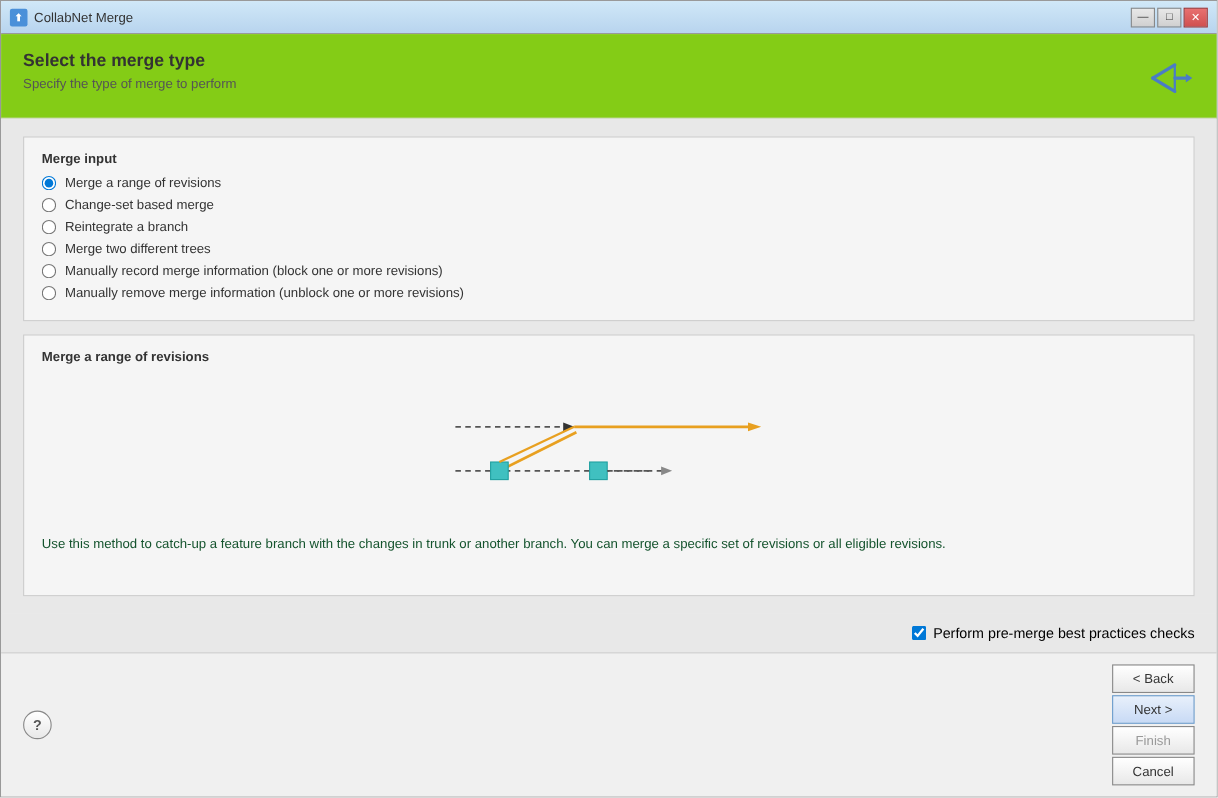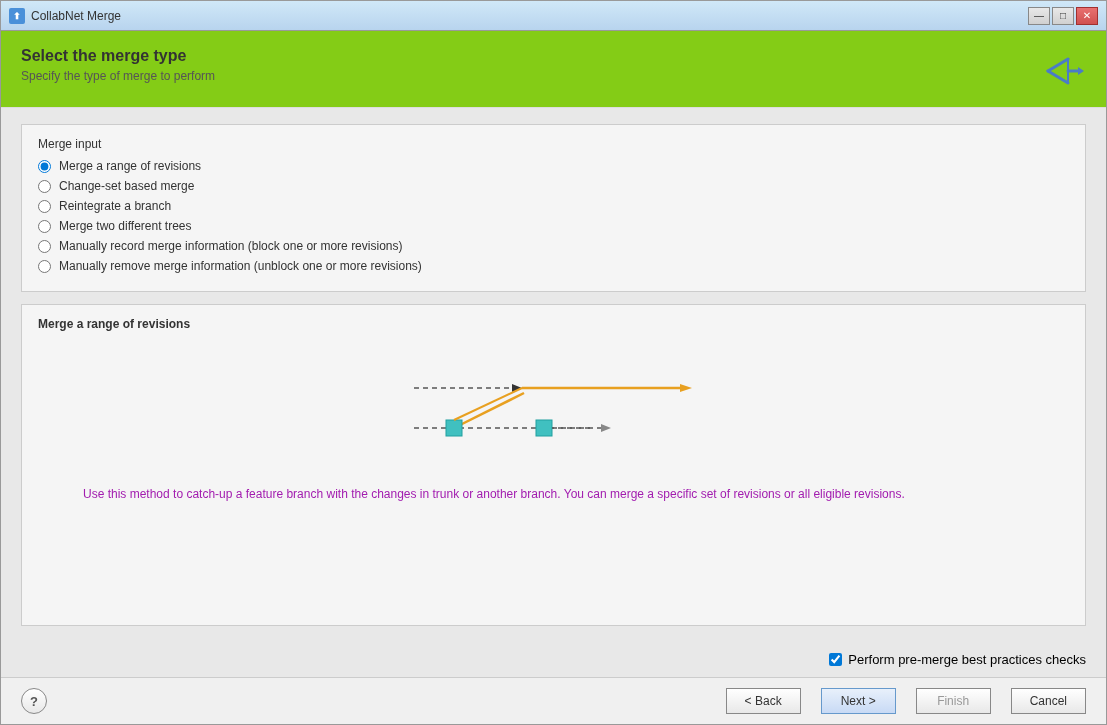--- a/index.html
+++ b/index.html
@@ -115,21 +115,21 @@
 
     .merge-input-group {
       background: #f5f5f5;
       border: 1px solid #ccc;
       padding: 12px 16px;
       margin-bottom: 12px;
     }
 
     .group-label {
       font-size: 12px;
-      font-weight: 400;
+      font-weight: 700;
       color: #333;
       margin-bottom: 8px;
     }
 
     .radio-option {
       display: flex;
       align-items: center;
       margin-bottom: 6px;
       cursor: pointer;
     }
@@ -163,23 +163,22 @@
     .diagram-container {
       display: flex;
       justify-content: center;
       align-items: center;
       padding: 20px 0;
       margin-bottom: 12px;
     }
 
     .description-text {
       font-size: 12px;
-      color: #a21caf;
+      color: #14532d;
       line-height: 1.5;
-      margin-left: 45px;
     }
 
     .footer-section {
       background: #e8e8e8;
       padding: 10px 20px;
       display: flex;
       align-items: center;
       flex-shrink: 0;
     }
 
@@ -220,21 +219,22 @@
       align-items: center;
       justify-content: center;
       font-size: 13px;
       font-weight: bold;
       color: #555;
       cursor: pointer;
     }
 
     .bottom-right {
       display: flex;
-      gap: 20px;
+      gap: 2px;
+      flex-direction: column;
     }
 
     .nav-btn {
       padding: 5px 18px;
       border: 1px solid #888;
       background: linear-gradient(to bottom, #fff, #e8e8e8);
       font-size: 12px;
       color: #333;
       cursor: pointer;
       min-width: 75px;

